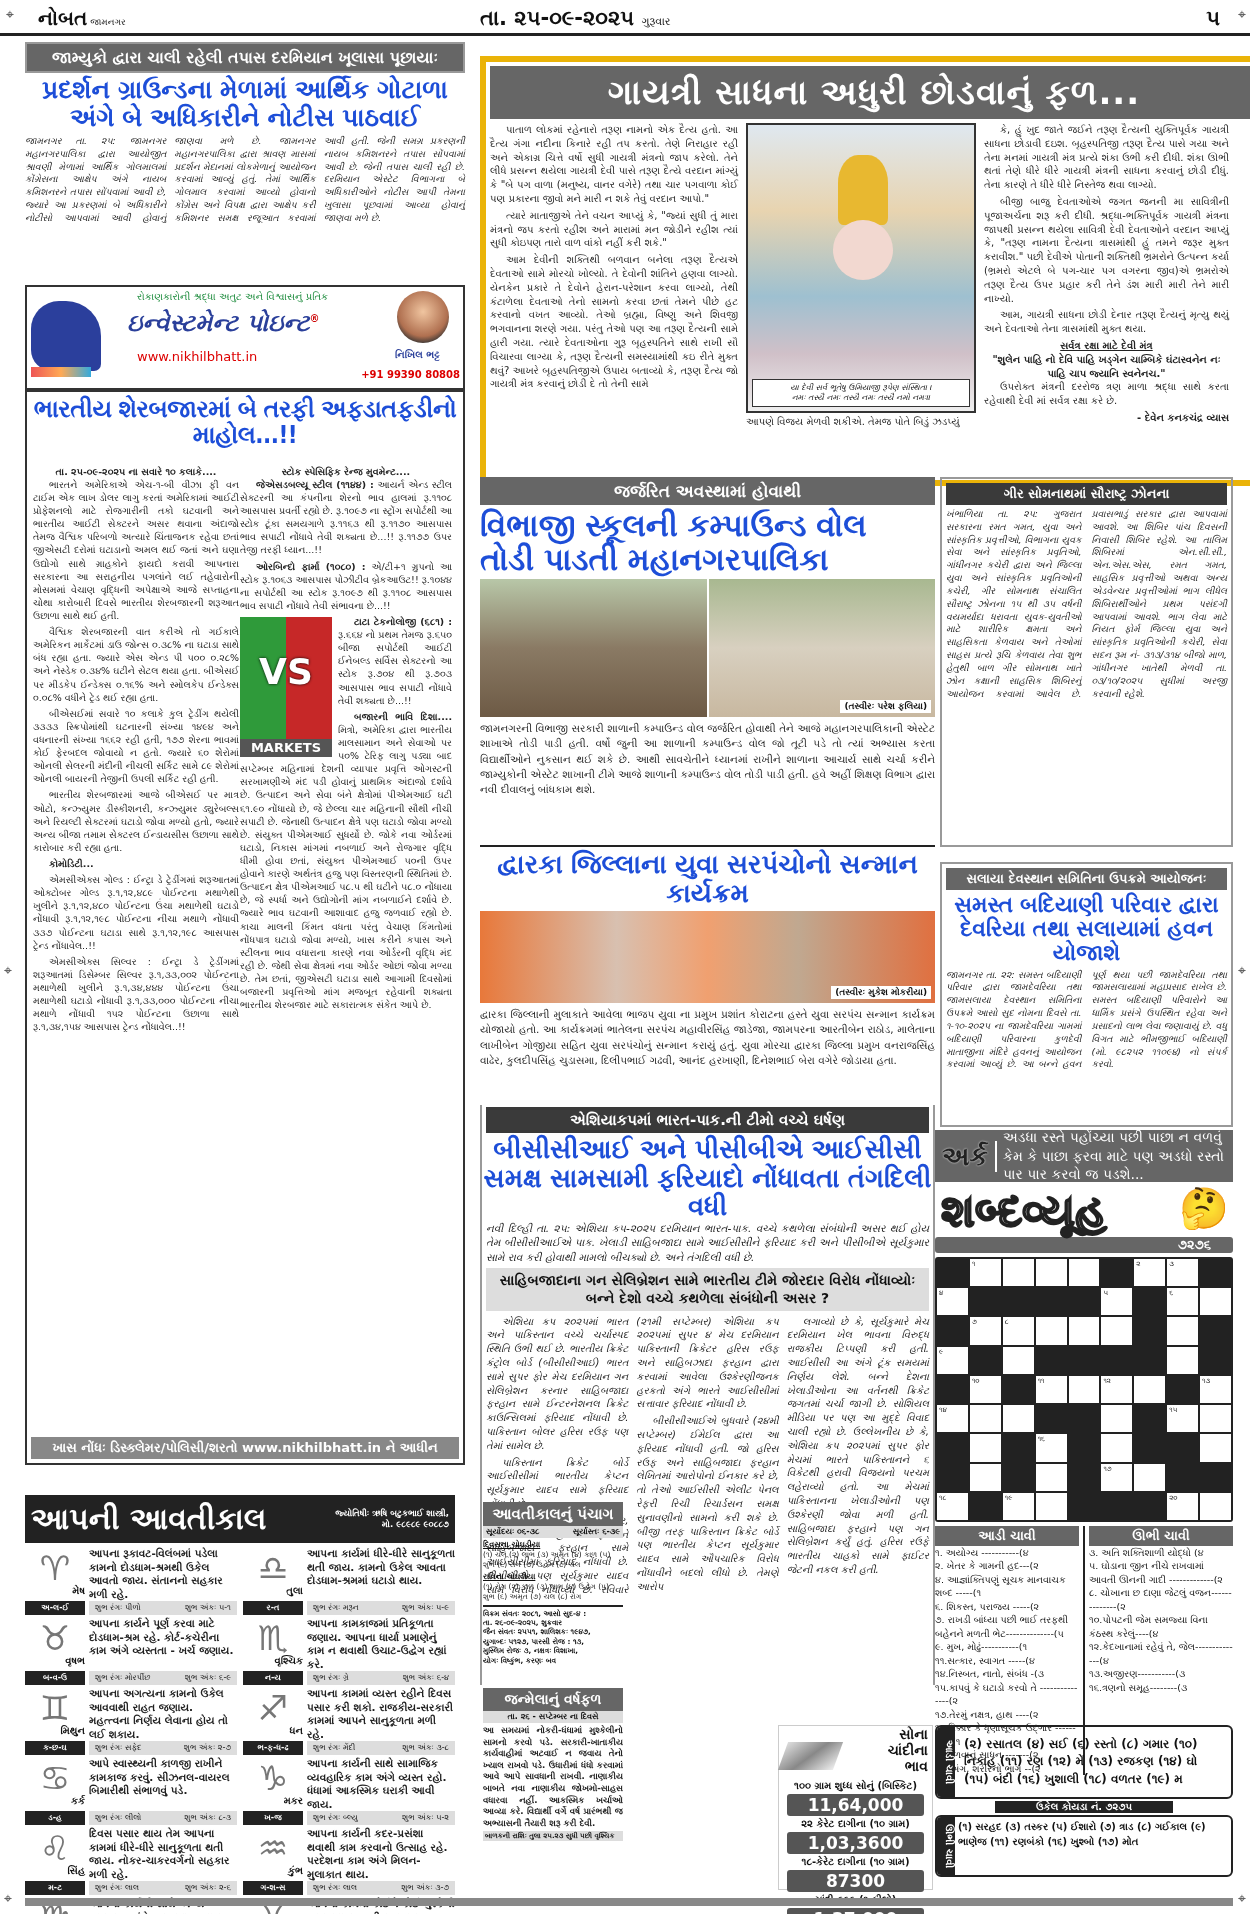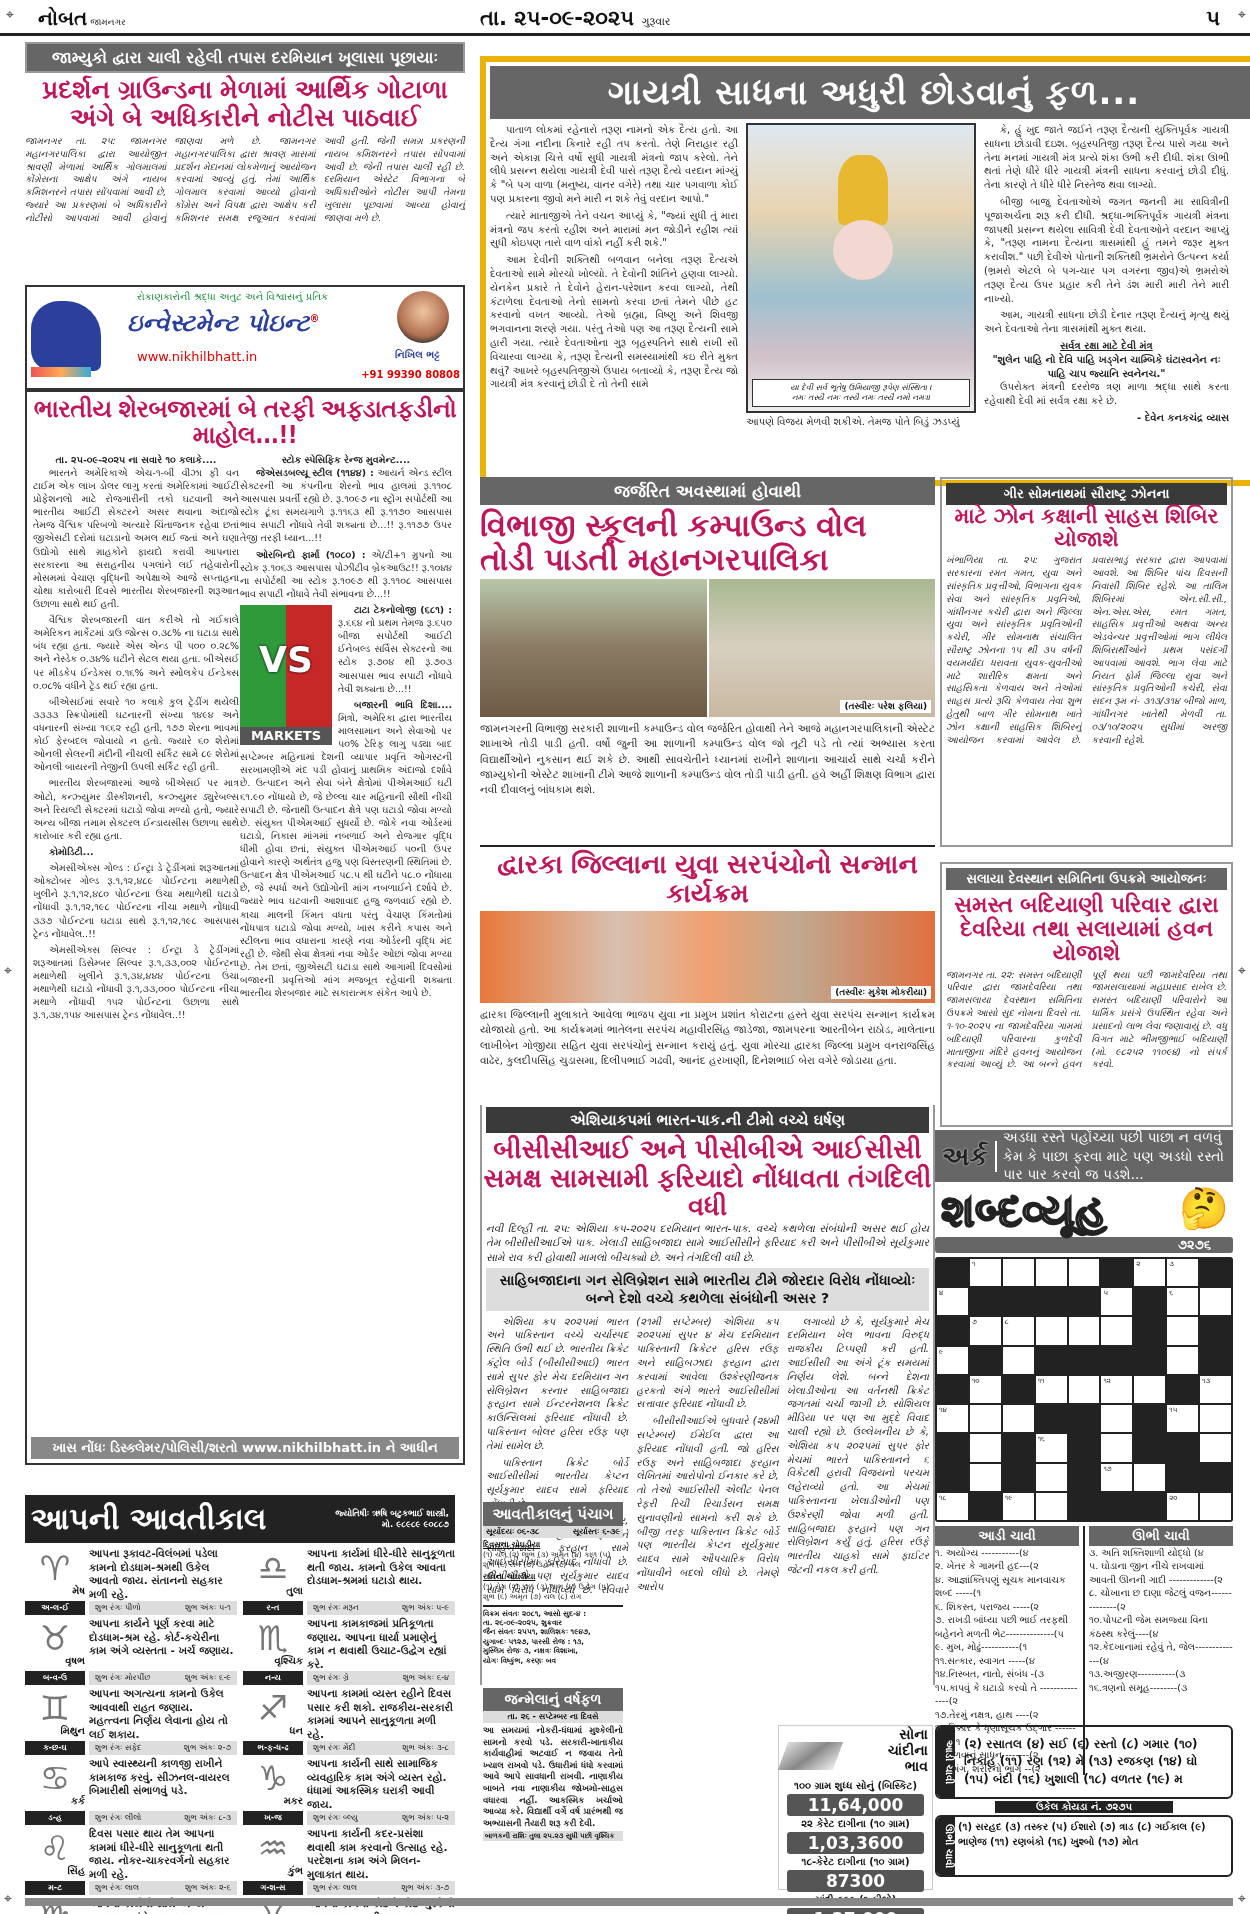--- a/index.html
+++ b/index.html
@@ -8,21 +8,21 @@
 .masthead{left:0;top:0;width:1250px;height:36px;border-bottom:3px solid #222}
 .logo{left:38px;top:6px;font-family:"DejaVu Sans",sans-serif;font-weight:bold;font-size:20px;color:#111}
 .logo small{font-size:9px;font-weight:normal;margin-left:3px}
 .dateline{left:480px;top:6px;font-size:21px;font-weight:bold}
 .dateline small{font-size:11px;font-weight:normal}
 .pagenum{right:30px;top:6px;font-size:21px;font-weight:bold}
 .reg{font-size:14px;color:#444}
 .box{border:2px solid #333}
 .kicker-bar{background:#666;color:#fff;font-weight:bold;text-align:center}
 .kicker-dark{background:#3a3a3a;color:#fff;font-weight:bold;text-align:center}
-.headline{font-family:"DejaVu Sans Condensed","DejaVu Sans",sans-serif;font-weight:bold;text-align:center;color:#be185d;line-height:1.1}
+.headline{font-family:"DejaVu Sans Condensed","DejaVu Sans",sans-serif;font-weight:bold;text-align:center;color:#1d4ed8;line-height:1.1}
 .body{font-size:9.5px;line-height:1.38;text-align:justify;color:#222}
 .body p{text-indent:16px;margin-bottom:3px}
 .cols2{column-count:2;column-gap:10px}
 .cols3{column-count:3;column-gap:8px}
 .photo{background:linear-gradient(135deg,#8a6d4e,#c9b79c 40%,#5e7a4a 70%,#a58d6e);}
 .caption{font-size:9px;font-weight:bold;background:#fff;padding:1px 4px}
 .ad-bull{background:#2a3f9a}
 .price-bar{background:#555;color:#fff;font-weight:bold;text-align:center;border-radius:3px;font-size:17px;line-height:22px;margin:2px 8px}
 .price-lbl{font-size:10px;text-align:center;font-weight:bold;margin-top:2px}
 .cw{display:grid;grid-template-columns:repeat(9,1fr);grid-template-rows:repeat(9,1fr);background:#222;gap:2px;padding:2px;border-radius:3px}
@@ -63,21 +63,21 @@
   <div class="abs" style="left:110px;top:4px;font-size:10px;color:#1a8a3a">રોકાણકારોની શ્રદ્ધા અતુટ અને વિશ્વાસનું પ્રતિક</div>
   <div class="abs" style="left:100px;top:22px;font-size:24px;font-weight:bold;color:#2a3f9a;font-style:italic"><span>ઇન્વેસ્ટમેન્ટ પોઇન્ટ</span><sup style="font-size:10px;color:#c00">®</sup></div>
   <div class="abs" style="left:110px;top:62px;font-size:13px;font-weight:normal;color:#d00">www.nikhilbhatt.in</div>
   <div class="abs" style="left:370px;top:4px;width:52px;height:52px;border-radius:50%;background:radial-gradient(circle at 50% 40%,#f0c5a0,#b07050 60%,#333 80%)"></div>
   <div class="abs" style="left:368px;top:62px;font-size:10px;color:#2a3f9a;font-weight:bold">નિખિલ ભટ્ટ</div>
   <div class="abs" style="right:3px;top:82px;font-size:10px;color:#d00;font-weight:bold">+91 99390 80808</div>
 </div>
 
 <div class="abs box" style="left:25px;top:390px;width:440px;height:1075px;padding:4px 6px;overflow:hidden">
   <div class="headline" style="font-size:24px;letter-spacing:-0.5px">ભારતીય શેરબજારમાં બે તરફી અફડાતફડીનો માહોલ...!!</div>
-  <div style="display:flex;gap:1px;margin-top:4px">
+  <div style="display:flex;gap:1px;margin-top:16px">
     <div style="width:206px">
       <div class="body" style="font-weight:bold;text-align:center">તા. ૨૫-૦૯-૨૦૨૫ ના સવારે ૧૦ કલાકે....</div>
       <div class="body">
           <p>ભારતને અમેરિકાએ એચ-૧-બી વીઝા ફી વન ટાઈમ એક લાખ ડોલર લાગુ કરતાં અમેરિકામાં આઈટી પ્રોફેશનલો માટે રોજગારીની તકો ઘટવાની અને ભારતીય આઈટી સેક્ટરને અસર થવાના અંદાજો તેમજ વૈશ્વિક પરિબળો અત્યારે ચિંતાજનક રહેવા છતાં જીએસટી દરોમાં ઘટાડાનો અમલ થઈ જતાં અને ઘણા ઉદ્યોગો સાથે ગ્રાહકોને ફાયદો કરાવી આપનારા સરકારના આ સરાહનીય પગલાંને લઈ તહેવારોની મોસમમાં વેચાણ વૃદ્ધિની અપેક્ષાએ આજે સપ્તાહના ચોથા કારોબારી દિવસે ભારતીય શેરબજારની શરૂઆત ઉછાળા સાથે થઈ હતી.</p>
       <p>વૈશ્વિક શેરબજારની વાત કરીએ તો ગઈકાલે અમેરિકન માર્કેટમાં ડાઉ જોન્સ ૦.૩૮% ના ઘટાડા સાથે બંધ રહ્યા હતા. જ્યારે એસ એન્ડ પી ૫૦૦ ૦.૨૮% અને નેસ્ડેક ૦.૩૪% ઘટીને સેટલ થયા હતા. બીએસઈ પર મીડકેપ ઈન્ડેક્સ ૦.૧૬% અને સ્મોલકેપ ઈન્ડેક્સ ૦.૦૮% વધીને ટ્રેડ થઈ રહ્યા હતા.</p>
       <p>બીએસઈમાં સવારે ૧૦ કલાકે કુલ ટ્રેડીંગ થયેલી ૩૩૩૩ સ્ક્રિપોમાંથી ઘટનારની સંખ્યા ૧૪૯૪ અને વધનારની સંખ્યા ૧૬૬૨ રહી હતી, ૧૭૭ શેરના ભાવમાં કોઈ ફેરબદલ જોવાયો ન હતો. જ્યારે ૬૦ શેરોમાં ઓનલી સેલરની મંદીની નીચલી સર્કિટ સામે ૮૯ શેરોમાં ઓનલી બાયરની તેજીની ઉપલી સર્કિટ રહી હતી.</p>
       <p>ભારતીય શેરબજારમાં આજે બીએસઈ પર માત્ર ઓટો, કન્ઝ્યુમર ડીસ્કીશનરી, કન્ઝ્યુમર ડ્યુરેબલ્સ અને રિયલ્ટી સેક્ટરમાં ઘટાડો જોવા મળ્યો હતો, જ્યારે અન્ય બીજા તમામ સેક્ટરલ ઈન્ડાયસીસ ઉછાળા સાથે કારોબાર કરી રહ્યા હતા.</p>
       <p style="font-weight:bold">કોમોડિટી...</p>
       <p>એમસીએક્સ ગોલ્ડ : ઈન્ટ્રા ડે ટ્રેડીંગમાં શરૂઆતમાં ઓક્ટોબર ગોલ્ડ રૂ.૧,૧૨,૪૮૯ પોઈન્ટના મથાળેથી ખુલીને રૂ.૧,૧૨,૪૮૦ પોઈન્ટના ઉંચા મથાળેથી ઘટાડો નોંધાવી રૂ.૧,૧૨,૧૯૮ પોઈન્ટના નીચા મથાળે નોંધાવી ૩૩૭ પોઈન્ટના ઘટાડા સાથે રૂ.૧,૧૨,૧૯૮ આસપાસ ટ્રેન્ડ નોંધાવેલ..!!</p>
       <p>એમસીએક્સ સિલ્વર : ઈન્ટ્રા ડે ટ્રેડીંગમાં શરૂઆતમાં ડિસેમ્બર સિલ્વર રૂ.૧,૩૩,૦૦૨ પોઈન્ટના મથાળેથી ખુલીને રૂ.૧,૩૪,૪૪૪ પોઈન્ટના ઉંચા મથાળેથી ઘટાડો નોંધાવી રૂ.૧,૩૩,૦૦૦ પોઈન્ટના નીચા મથાળે નોંધાવી ૧૫૨ પોઈન્ટના ઉછાળા સાથે રૂ.૧,૩૪,૧૫૪ આસપાસ ટ્રેન્ડ નોંધાવેલ..!!</p>
@@ -164,21 +164,20 @@
     <p>એશિયા કપ ૨૦૨૫માં ભારત અને પાકિસ્તાન વચ્ચે ચર્ચાસ્પદ સ્થિતિ ઉભી થઈ છે. ભારતીય ક્રિકેટ કંટ્રોલ બોર્ડ (બીસીસીઆઈ) ભારત સામે સુપર ફોર મેચ દરમિયાન ગન સેલિબ્રેશન કરનાર સાહિબજાદા ફરહાન સામે ઈન્ટરનેશનલ ક્રિકેટ કાઉન્સિલમાં ફરિયાદ નોંધાવી છે. પાકિસ્તાન બોલર હરિસ રઉફ પણ તેમાં સામેલ છે.</p>
     <p>પાકિસ્તાન ક્રિકેટ બોર્ડે આઈસીસીમાં ભારતીય કેપ્ટન સૂર્યકુમાર યાદવ સામે ફરિયાદ નોંધાવી છે.</p>
     <p>સૂત્રોના જણાવ્યાનુસાર, બીસીસીઆઈએ હરિસ રઉફ અને સાહિબજાદા ફરહાન સામે આઈસીસીમાં ફરિયાદ નોંધાવી છે. પીસીબીએ પણ સૂર્યકુમાર યાદવ સામે વિરોધ નોંધાવ્યો છે. રવિવારે (૨૧મી સપ્ટેમ્બર) એશિયા કપ ૨૦૨૫માં સુપર ૪ મેચ દરમિયાન પાકિસ્તાની ક્રિકેટર હરિસ રઉફ અને સાહિબઝાદા ફરહાન દ્વારા કરવામાં આવેલા ઉશ્કેરણીજનક હરકતો અંગે ભારતે આઈસીસીમાં સત્તાવાર ફરિયાદ નોંધાવી છે.</p>
     <p>બીસીસીઆઈએ બુધવારે (૨૪મી સપ્ટેમ્બર) ઈમેઈલ દ્વારા આ ફરિયાદ નોંધાવી હતી. જો હરિસ રઉફ અને સાહિબજાદા ફરહાન લેખિતમાં આરોપોનો ઈનકાર કરે છે, તો તેઓ આઈસીસી એલીટ પેનલ રેફરી રિચી રિચાર્ડસન સમક્ષ સુનાવણીનો સામનો કરી શકે છે. બીજી તરફ પાકિસ્તાન ક્રિકેટ બોર્ડે પણ ભારતીય કેપ્ટન સૂર્યકુમાર યાદવ સામે ઔપચારિક વિરોધ નોંધાવીને બદલો લીધો છે. તેમણે આરોપ</p>
     <p>લગાવ્યો છે કે, સૂર્યકુમારે મેચ દરમિયાન ખેલ ભાવના વિરુદ્ધ રાજકીય ટિપ્પણી કરી હતી. આઈસીસી આ અંગે ટૂંક સમયમાં નિર્ણય લેશે. બન્ને દેશના ખેલાડીઓના આ વર્તનથી ક્રિકેટ જગતમાં ચર્ચા જાગી છે. સોશિયલ મીડિયા પર પણ આ મુદ્દે વિવાદ ચાલી રહ્યો છે. ઉલ્લેખનીય છે કે, એશિયા કપ ૨૦૨૫માં સુપર ફોર મેચમાં ભારતે પાકિસ્તાનને ૬ વિકેટથી હરાવી વિજયનો પરચમ લહેરાવ્યો હતો. આ મેચમાં પાકિસ્તાનના ખેલાડીઓની પણ ઉશ્કેરણી જોવા મળી હતી. સાહિબજાદા ફરહાને પણ ગન સેલિબ્રેશન કર્યું હતું. હરિસ રઉફે ભારતીય ચાહકો સામે ફાઈટર જેટની નકલ કરી હતી.</p>
   </div>
 </div>
 
 <div class="abs" style="left:940px;top:477px;width:293px;height:370px;border:2px solid #999;padding:4px">
   <div class="kicker-dark" style="font-size:13px;padding:3px 0">ગીર સોમનાથમાં સૌરાષ્ટ્ર ઝોનના</div>
-  <div class="headline" style="font-size:21px">માટે ઝોન કક્ષાની સાહસ શિબિર યોજાશે</div>
   <div class="body cols2" style="font-style:italic;font-size:9.3px;margin-top:3px">ખંભાળિયા તા. ૨૫: ગુજરાત સરકારના રમત ગમત, યુવા અને સાંસ્કૃતિક પ્રવૃત્તીઓ, વિભાગના યુવક સેવા અને સાંસ્કૃતિક પ્રવૃતિઓ, ગાંધીનગર કચેરી દ્વારા અને જિલ્લા યુવા અને સાંસ્કૃતિક પ્રવૃતિઓની કચેરી, ગીર સોમનાથ સંચાલિત સૌરાષ્ટ્ર ઝોનના ૧૫ થી ૩૫ વર્ષની વયમર્યાદા ધરાવતા યુવક-યુવતીઓ માટે શારીરિક ક્ષમતા અને સાહસિકતા કેળવાય અને તેઓમાં સાહસ પ્રત્યે રૂચિ કેળવાય તેવા શુભ હેતુથી બાળ ગીર સોમનાથ ખાતે ઝોન કક્ષાની સાહસિક શિબિરનું આયોજન કરવામાં આવેલ છે. પ્રવાસભાડું સરકાર દ્વારા આપવામાં આવશે. આ શિબિર પાંચ દિવસની નિવાસી શિબિર રહેશે. આ તાલિમ શિબિરમાં એન.સી.સી., એન.એસ.એસ, રમત ગમત, સાહસિક પ્રવૃત્તીઓ અથવા અન્ય એડવેન્ચર પ્રવૃત્તીઓમાં ભાગ લીધેલ શિબિરાર્થીઓને પ્રથમ પસંદગી આપવામાં આવશે. ભાગ લેવા માટે નિયત ફોર્મ જિલ્લા યુવા અને સાંસ્કૃતિક પ્રવૃતિઓની કચેરી, સેવા સદન રૂમ નં- ૩૧૩/૩૧૪ બીજો માળ, ગાંધીનગર ખાતેથી મેળવી તા. ૦૩/૧૦/૨૦૨૫ સુધીમાં અરજી કરવાની રહેશે.</div>
 </div>
 
 <div class="abs" style="left:940px;top:862px;width:293px;height:265px;border:2px solid #999;padding:4px">
   <div class="kicker-bar" style="font-size:13px;padding:3px 0">સલાયા દેવસ્થાન સમિતિના ઉપક્રમે આયોજનઃ</div>
   <div class="headline" style="font-size:22px;margin-top:3px">સમસ્ત બદિયાણી પરિવાર દ્વારા</div>
   <div class="headline" style="font-size:22px">દેવરિયા તથા સલાયામાં હવન યોજાશે</div>
   <div class="body cols2" style="font-style:italic;font-size:9.3px;margin-top:3px">જામનગર તા. ૨૨: સમસ્ત બદિયાણી પરિવાર દ્વારા જામદેવરિયા તથા જામસલાયા દેવસ્થાન સમિતિના ઉપક્રમે આસો સુદ નોમના દિવસે તા. ૧-૧૦-૨૦૨૫ ના જામદેવરિયા ગામમાં બદિયાણી પરિવારના કુળદેવી માતાજીના મંદિરે હવનનું આયોજન કરવામાં આવ્યું છે. આ બન્ને હવન પૂર્ણ થયા પછી જામદેવરિયા તથા જામસલાયામાં મહાપ્રસાદ રાખેલ છે. સમસ્ત બદિયાણી પરિવારોને આ ધાર્મિક પ્રસંગે ઉપસ્થિત રહેવા અને પ્રસાદનો લાભ લેવા જણાવાયું છે. વધુ વિગત માટે ભીમજીભાઈ બદિયાણી (મો. ૯૮૨૫૨ ૧૧૦૯૪) નો સંપર્ક કરવો.</div>
 </div>
 

